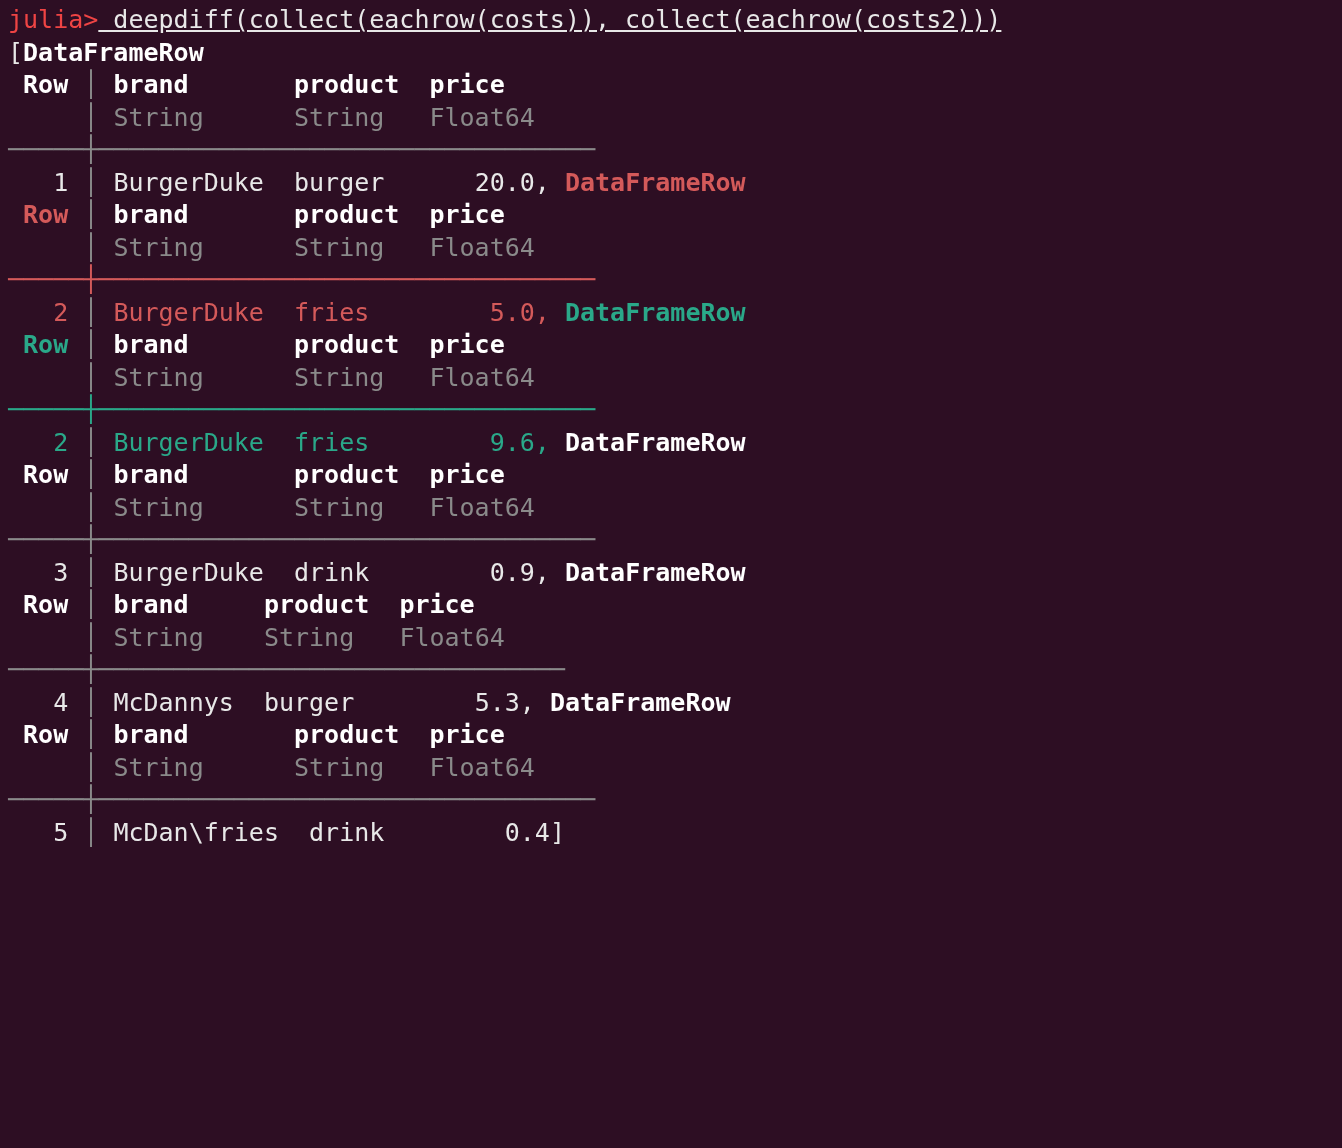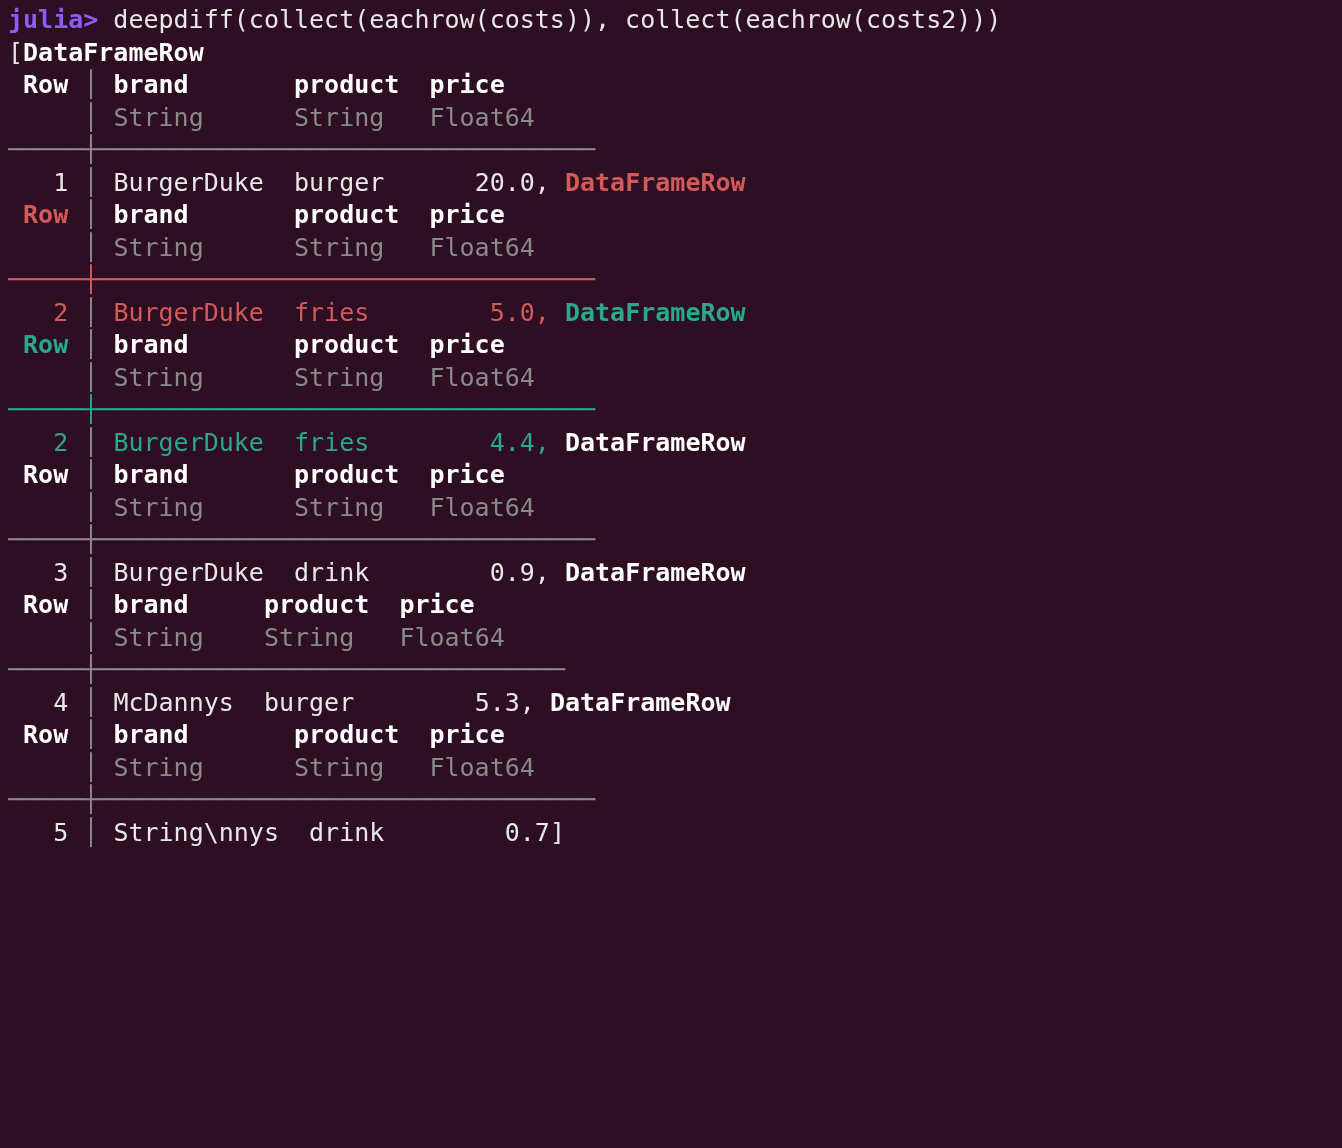--- a/index.html
+++ b/index.html
@@ -5,22 +5,22 @@
   body {
     margin: 0;
     padding: 4px 8px;
     background: #2d0e23;
     font-family: 'Consolas', 'Menlo', 'DejaVu Sans Mono', monospace;
     font-size: 25px;
     line-height: 1.3;
     color: #e8e8e8;
   }
   .line { white-space: pre; }
-  .prompt { color: #8b5cf6; font-weight: bold; }
-  .cmd { color: #e8e8e8; }
+  .prompt { color: #ef4444; font-weight: normal; }
+  .cmd { color: #e8e8e8; text-decoration: underline; }
   .bold { font-weight: bold; color: #ffffff; }
   .dim { color: #8a8a8a; }
   .red { color: #d45a5a; }
   .redbold { color: #d45a5a; font-weight: bold; }
   .green { color: #2aa889; }
   .greenbold { color: #2aa889; font-weight: bold; }
   .white { color: #e8e8e8; }
 </style>
 </head>
 <body>
@@ -40,31 +40,31 @@
 <div class="line"><span class="redbold"> </span><span class="redbold">Row</span><span class="dim"> │ </span><span class="bold">brand</span><span>       </span><span class="bold">product</span><span>  </span><span class="bold">price</span></div>
 <div class="line"><span>     </span><span class="dim">│ </span><span class="dim">String</span><span class="dim">      </span><span class="dim">String</span><span class="dim">   </span><span class="dim">Float64</span></div>
 <div class="line red">─────┼─────────────────────────────────</div>
 
 <div class="line"><span class="red">   </span><span class="red">2</span><span class="dim"> │ </span><span class="red">BurgerDuke</span><span class="red">  </span><span class="red">fries</span><span class="red">        </span><span class="red">5.0</span><span class="red">,</span><span> </span><span class="greenbold">DataFrameRow</span></div>
 
 <div class="line"><span class="greenbold"> </span><span class="greenbold">Row</span><span class="dim"> │ </span><span class="bold">brand</span><span>       </span><span class="bold">product</span><span>  </span><span class="bold">price</span></div>
 <div class="line"><span>     </span><span class="dim">│ </span><span class="dim">String</span><span class="dim">      </span><span class="dim">String</span><span class="dim">   </span><span class="dim">Float64</span></div>
 <div class="line green">─────┼─────────────────────────────────</div>
 
-<div class="line"><span class="green">   </span><span class="green">2</span><span class="dim"> │ </span><span class="green">BurgerDuke</span><span class="green">  </span><span class="green">fries</span><span class="green">        </span><span class="green">4.4</span><span class="green">,</span><span> </span><span class="bold">DataFrameRow</span></div>
+<div class="line"><span class="green">   </span><span class="green">2</span><span class="dim"> │ </span><span class="green">BurgerDuke</span><span class="green">  </span><span class="green">fries</span><span class="green">        </span><span class="green">9.6</span><span class="green">,</span><span> </span><span class="bold">DataFrameRow</span></div>
 
 <div class="line"><span class="bold"> </span><span class="bold">Row</span><span class="dim"> │ </span><span class="bold">brand</span><span>       </span><span class="bold">product</span><span>  </span><span class="bold">price</span></div>
 <div class="line"><span>     </span><span class="dim">│ </span><span class="dim">String</span><span class="dim">      </span><span class="dim">String</span><span class="dim">   </span><span class="dim">Float64</span></div>
 <div class="line dim">─────┼─────────────────────────────────</div>
 
 <div class="line"><span>   </span><span>3</span><span class="dim"> │ </span><span>BurgerDuke</span><span>  </span><span>drink</span><span>        </span><span>0.9</span><span>,</span><span> </span><span class="bold">DataFrameRow</span></div>
 
 <div class="line"><span class="bold"> </span><span class="bold">Row</span><span class="dim"> │ </span><span class="bold">brand</span><span>     </span><span class="bold">product</span><span>  </span><span class="bold">price</span></div>
 <div class="line"><span>     </span><span class="dim">│ </span><span class="dim">String</span><span class="dim">    </span><span class="dim">String</span><span class="dim">   </span><span class="dim">Float64</span></div>
 <div class="line dim">─────┼───────────────────────────────</div>
 
 <div class="line"><span>   </span><span>4</span><span class="dim"> │ </span><span>McDannys</span><span>  </span><span>burger</span><span>        </span><span>5.3</span><span>,</span><span> </span><span class="bold">DataFrameRow</span></div>
 
 <div class="line"><span class="bold"> </span><span class="bold">Row</span><span class="dim"> │ </span><span class="bold">brand</span><span>       </span><span class="bold">product</span><span>  </span><span class="bold">price</span></div>
 <div class="line"><span>     </span><span class="dim">│ </span><span class="dim">String</span><span class="dim">      </span><span class="dim">String</span><span class="dim">   </span><span class="dim">Float64</span></div>
 <div class="line dim">─────┼─────────────────────────────────</div>
 
-<div class="line"><span>   </span><span>5</span><span class="dim"> │ </span><span>String\nnys</span><span>  </span><span>drink</span><span>        </span><span>0.7</span><span>]</span></div>
+<div class="line"><span>   </span><span>5</span><span class="dim"> │ </span><span>McDan\fries</span><span>  </span><span>drink</span><span>        </span><span>0.4</span><span>]</span></div>
 
 </body></html>

